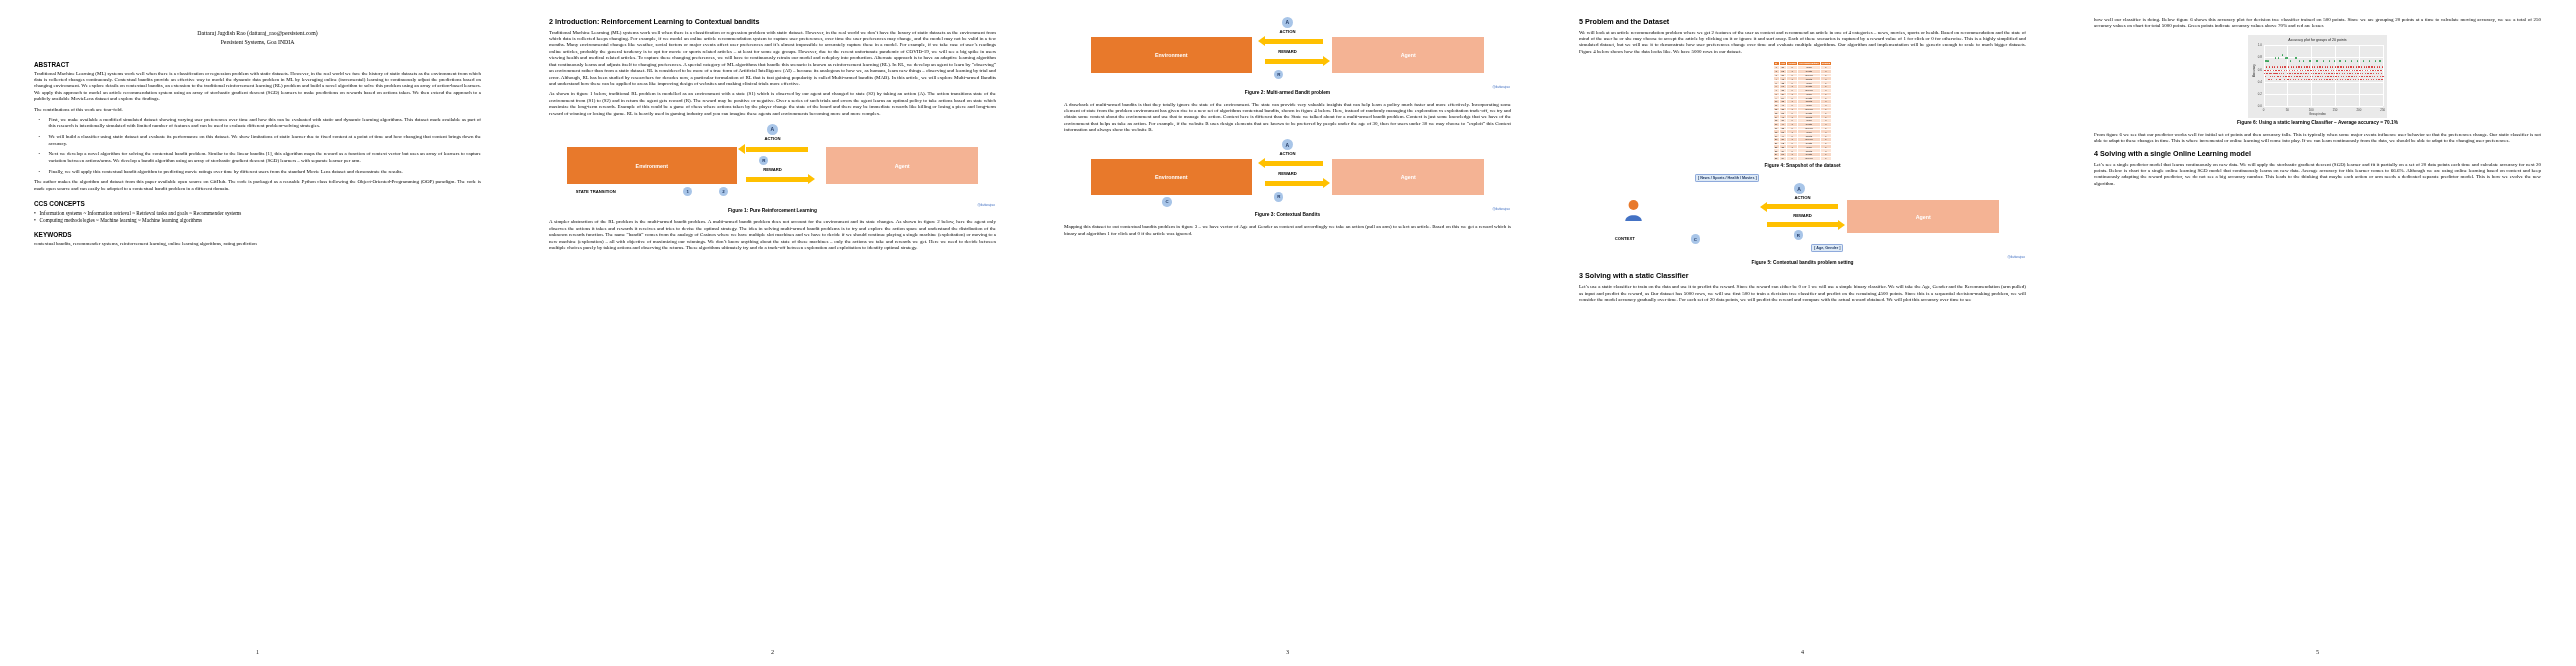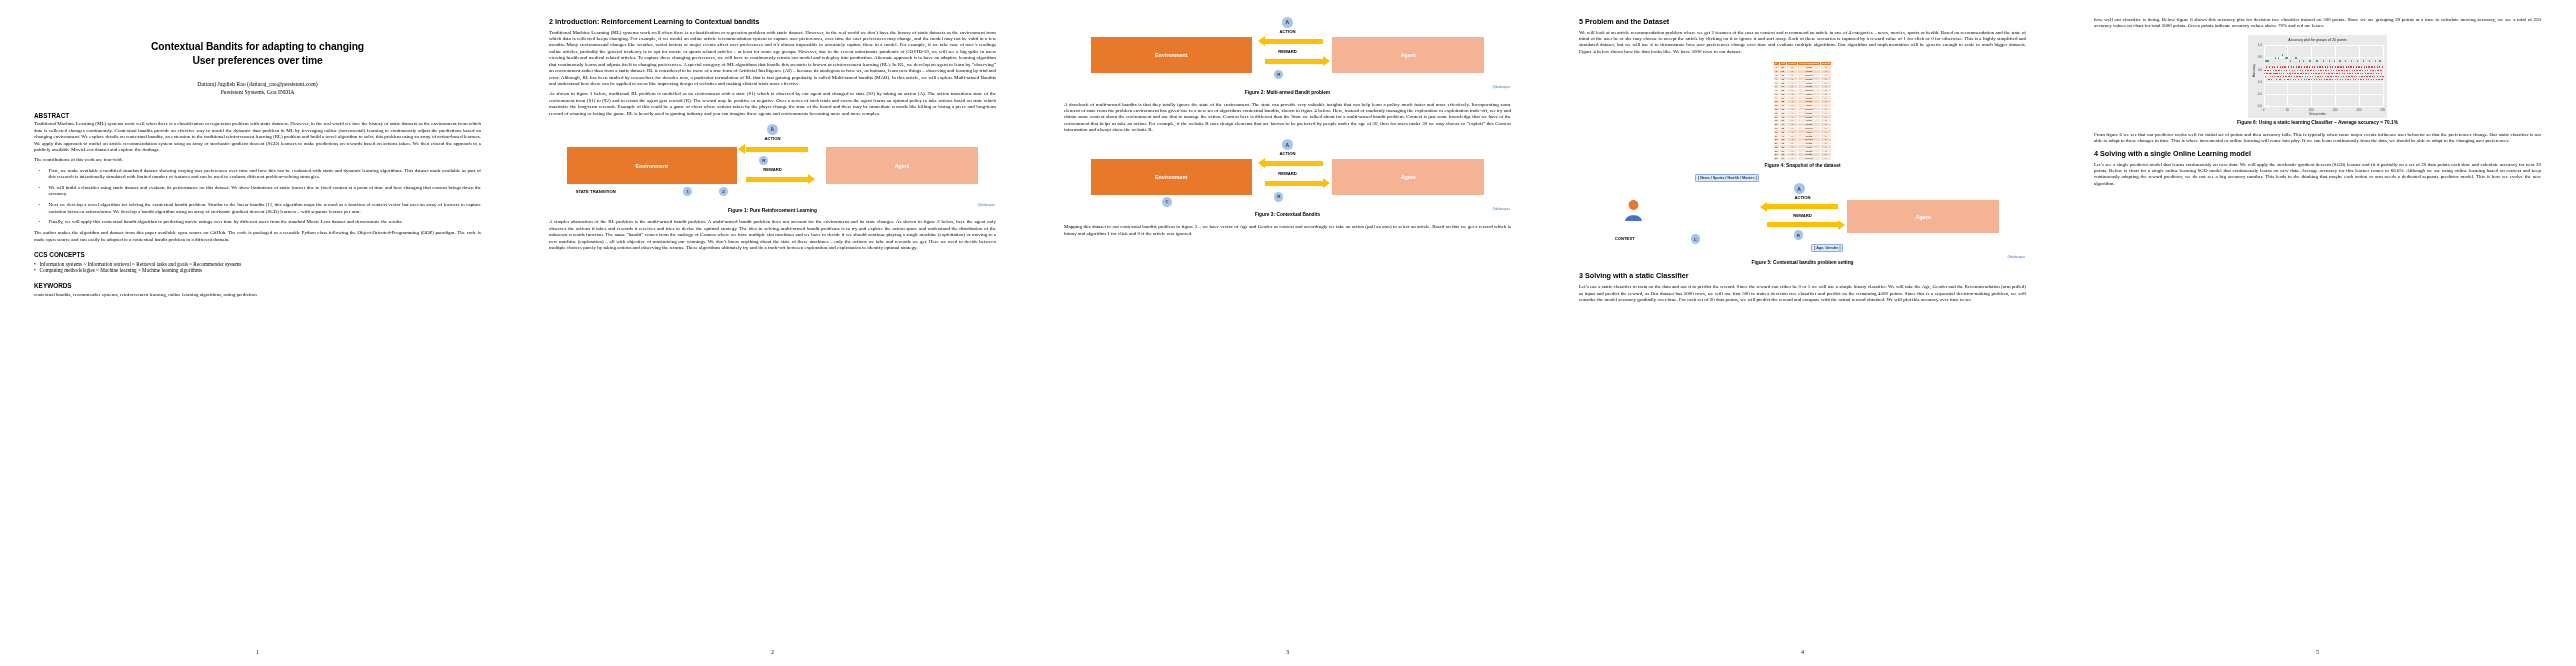--- a/index.html
+++ b/index.html
@@ -170,24 +170,20 @@
     border:0.6px solid #8FAADC; background:#DEEAF6;
     padding:0.6px 1.7px; white-space:nowrap; border-radius:1.1px;
   }
 </style>
 </head>
 <body>
 
 <div class="spread">
 
   <div class="page">
-    <div class="title">
-      <span>Contextual Bandits for adapting to changing</span><br>
-      <span>User preferences over time</span>
-    </div>
     <div class="author">
       <div>Dattaraj Jagdish Rao (dattaraj_rao@persistent.com)</div>
       <div>Persistent Systems, Goa INDIA</div>
     </div>
 
     <div class="abstract-head">ABSTRACT</div>
     <p class="body">Traditional Machine Learning (ML) systems work well when there is a classification or regression problem with static datasets. However, in the real world we face the history of static datasets as the environment from which data is collected changes continuously. Contextual bandits provide an effective way to model the dynamic data problem in ML by leveraging online (incremental) learning to continuously adjust the predictions based on changing environment. We explore details on contextual bandits, an extension to the traditional reinforcement learning (RL) problem and build a novel algorithm to solve this problem using an array of action-based learners. We apply this approach to model an article recommendation system using an array of stochastic gradient descent (SGD) learners to make predictions on rewards based on actions taken. We then extend the approach to a publicly available MovieLens dataset and explore the findings.</p>
     <p class="body">The contributions of this work are four-fold.</p>
 
     <ul class="dash">

